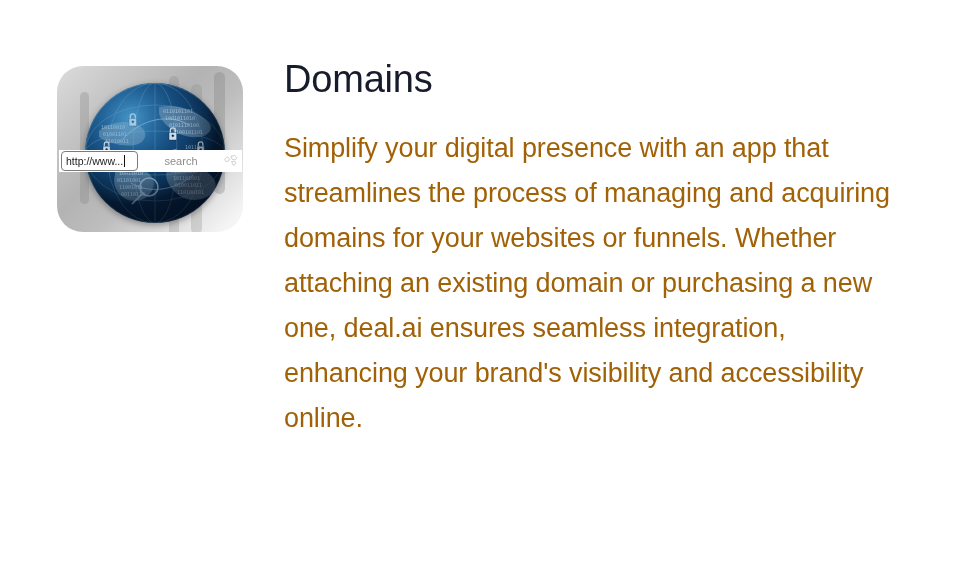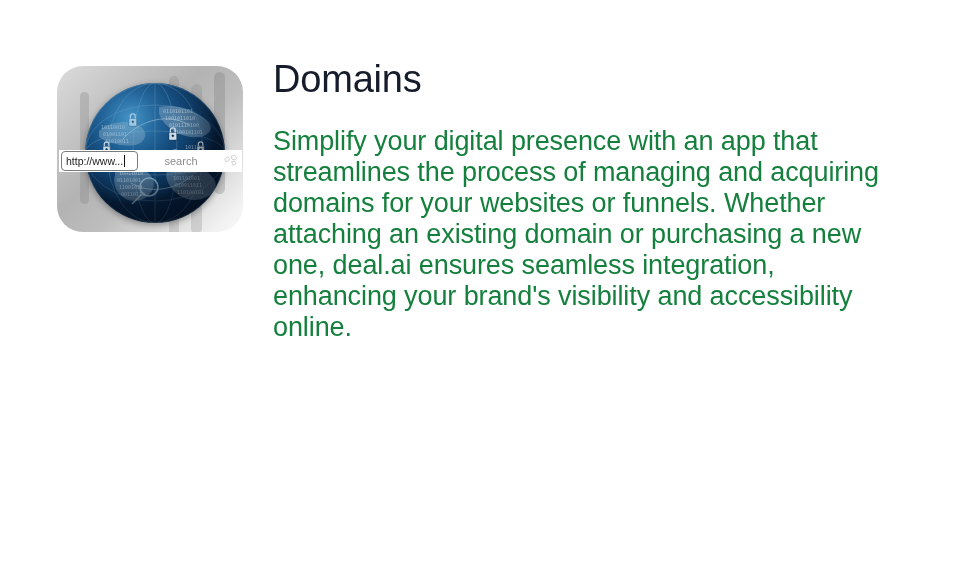--- a/index.html
+++ b/index.html
@@ -126,39 +126,39 @@
     right: 3px;
     top: 4px;
     width: 15px;
     height: 13px;
     opacity: 0.45;
   }
 
   
   .text-col {
     position: absolute;
-    left: 273px;
+    left: 284px;
     top: 55px;
     width: 630px;
   }
   .feature-title {
     font-family: "Liberation Sans", sans-serif;
     font-size: 38px;
     font-weight: 400;
     letter-spacing: -0.2px;
     color: #161c2b;
     line-height: 48px;
   }
   .feature-desc {
     margin-top: 23px;
     font-family: "Liberation Sans", sans-serif;
     font-size: 27px;
     font-weight: 400;
-    line-height: 31px;
-    color: #15803d;
+    line-height: 45px;
+    color: #a16207;
     letter-spacing: -0.1px;
     width: 625px;
   }
 </style>
 </head>
 <body>
 
 <div class="feature-card">
 
   <div class="icon-col">

